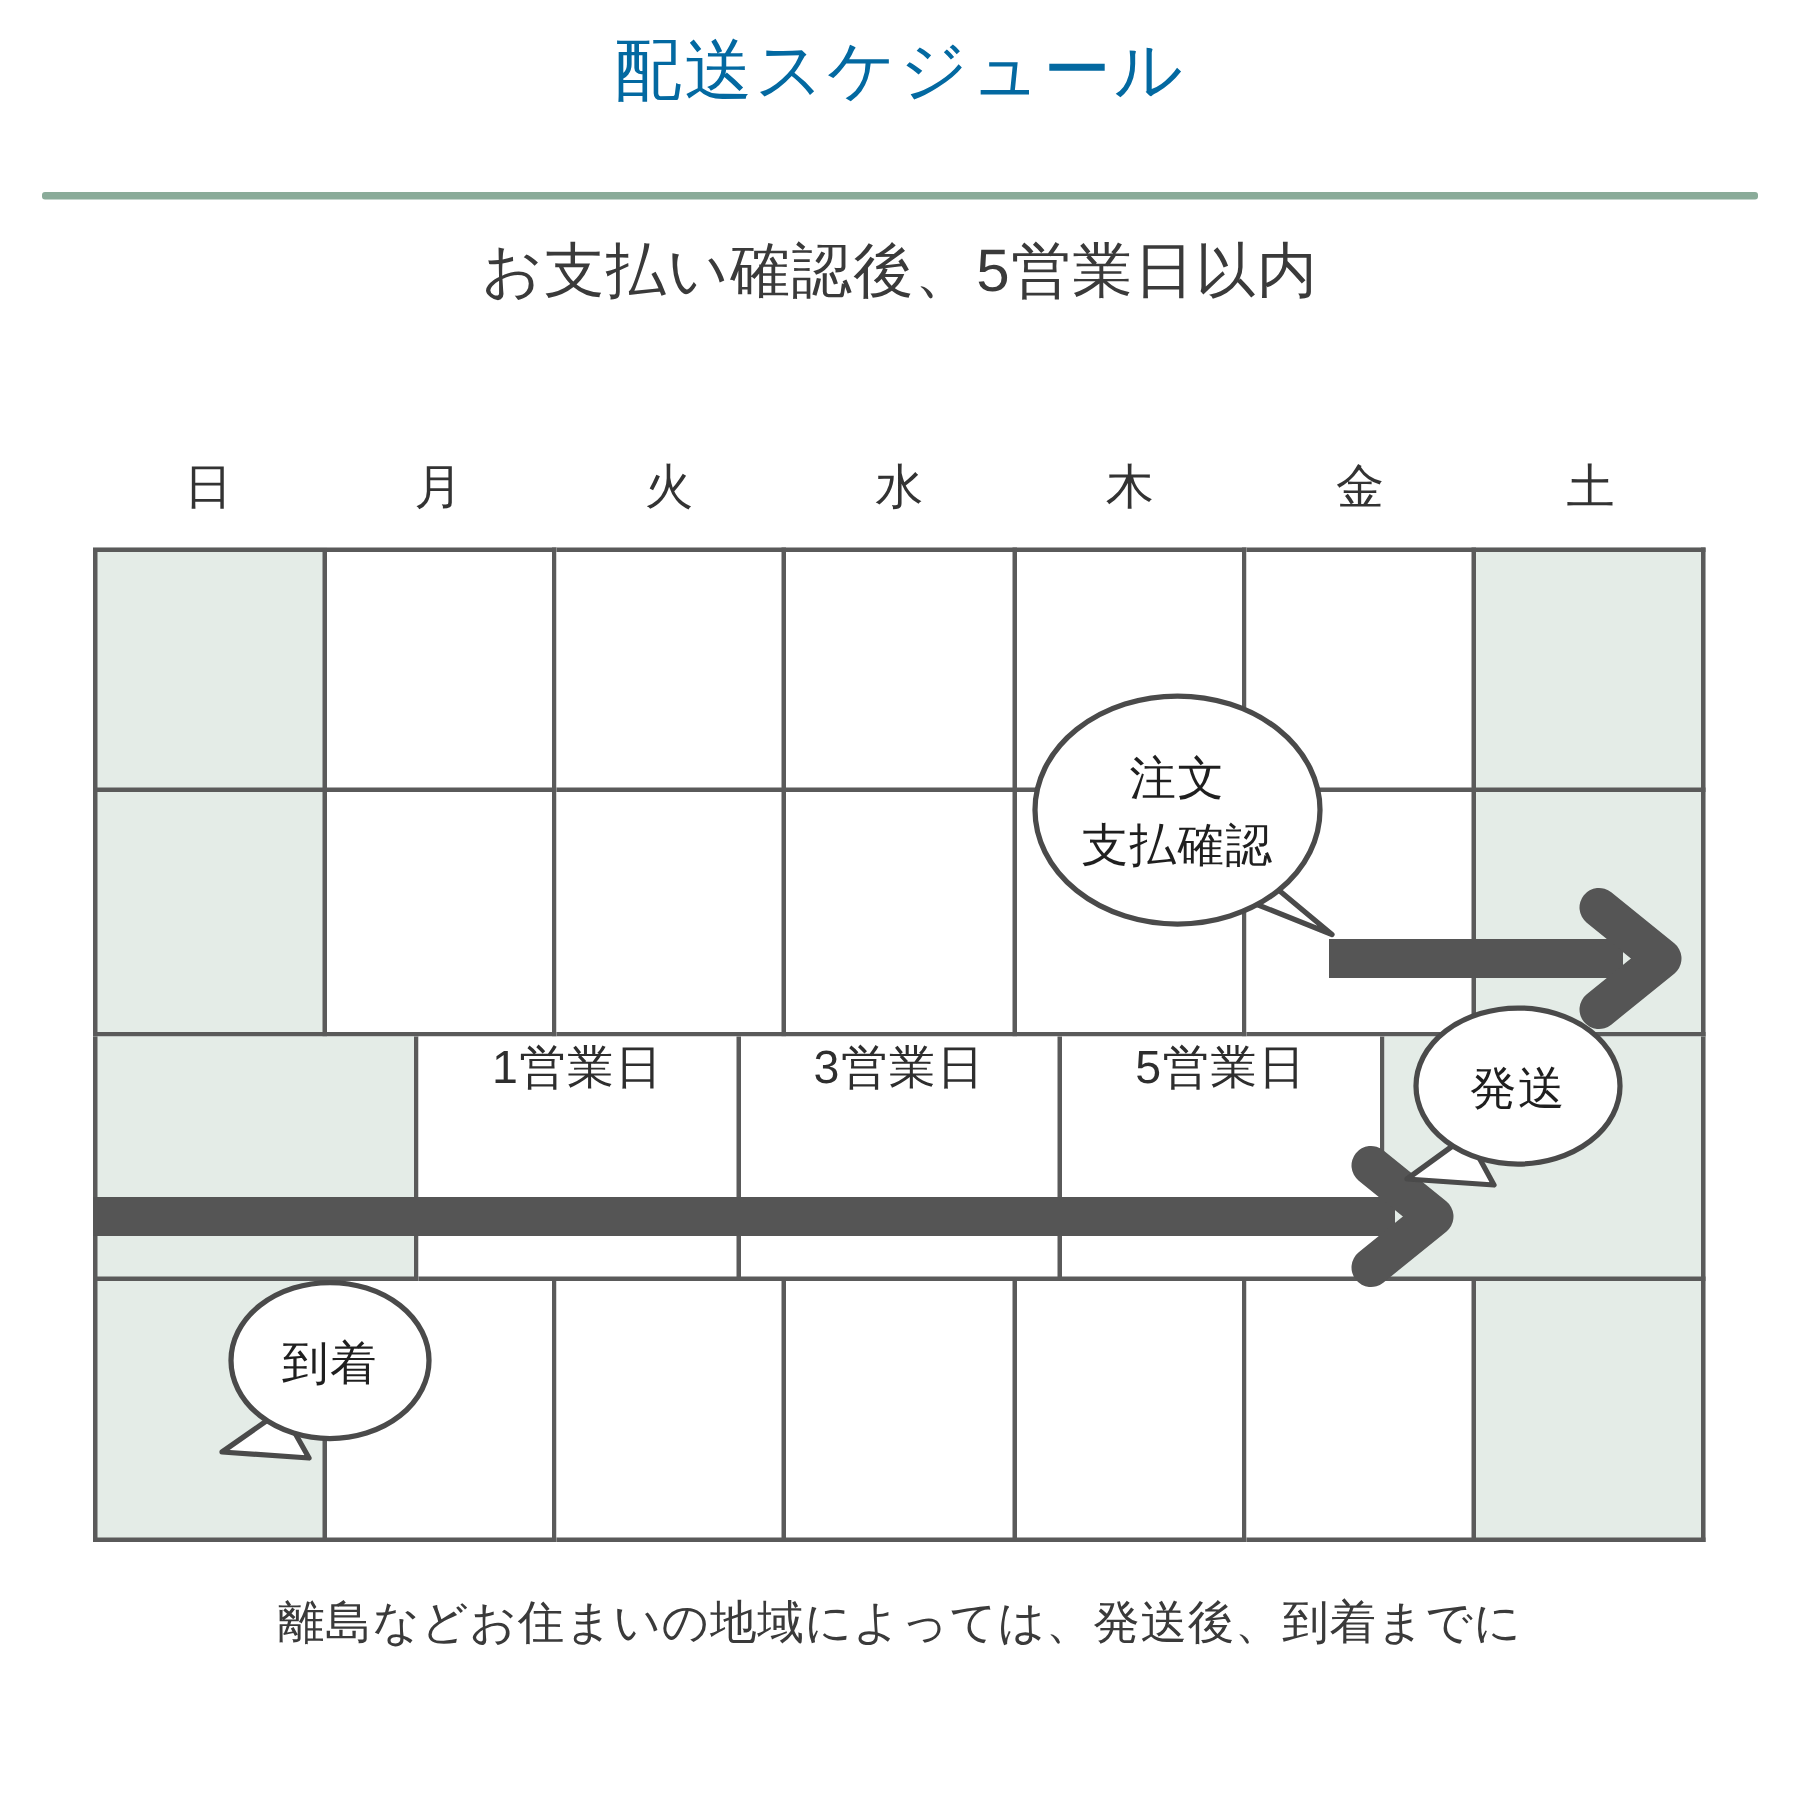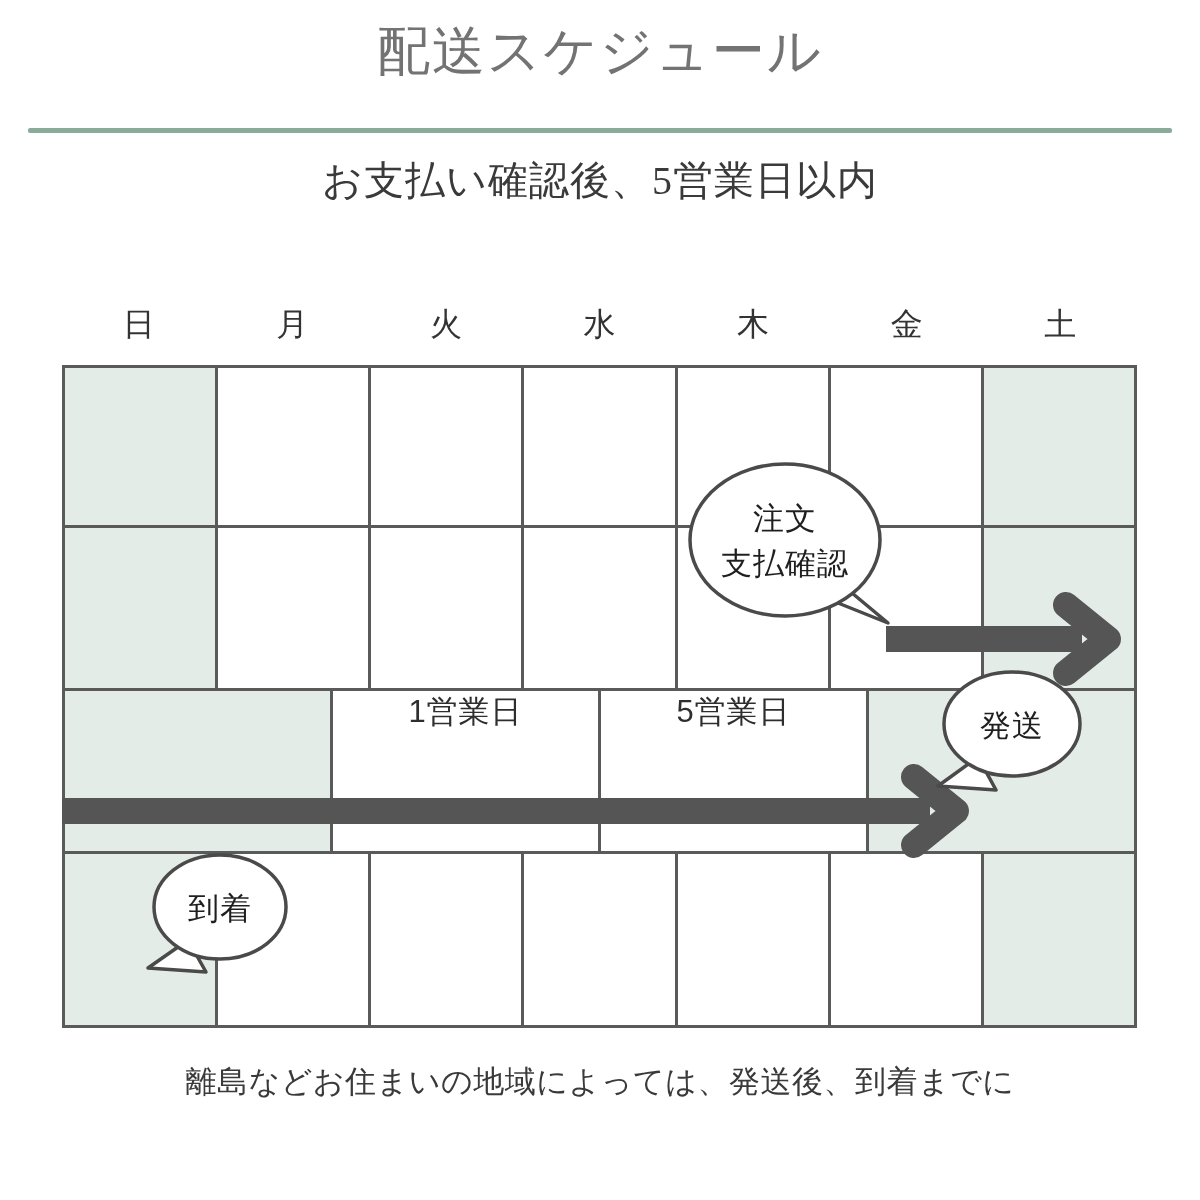--- a/index.html
+++ b/index.html
@@ -19,24 +19,24 @@
     background: #ffffff;
   }
 
   
   #title {
     position: absolute;
     left: 0;
     top: 22px;
     width: 1200px;
     text-align: center;
-    font-size: 53px;
+    font-size: 45px;
     line-height: 1.1;
     letter-spacing: 2px;
-    color: #737373;
+    color: #0369a1;
     font-weight: 400;
   }
   #title-rule {
     position: absolute;
     left: 28px;
     top: 128px;
     width: 1144px;
     height: 5px;
     background: #8aab99;
     border-radius: 2px;
@@ -47,21 +47,21 @@
     position: absolute;
     left: 0;
     top: 152px;
     width: 1200px;
     text-align: center;
     font-size: 40px;
     line-height: 58px;
     letter-spacing: 1px;
     color: #3a3a3a;
   }
-  #subtitle .ln { display: block; font-family: Liberation Serif, serif; }
+  #subtitle .ln { display: block; }
 
   
   #weekday-header {
     position: absolute;
     left: 62px;
     top: 298px;
     width: 1075px;
     height: 52px;
     display: flex;
   }
@@ -194,20 +194,23 @@
       <div class="cell"></div>
       <div class="cell weekend"></div>
     </div>
 
     <div class="grid-row r2">
       <div class="cell weekend"></div>
       <div class="cell">
         <span class="cell-label">1営業日</span>
       </div>
       <div class="cell">
+        <span class="cell-label">3営業日</span>
+      </div>
+      <div class="cell">
         <span class="cell-label">5営業日</span>
       </div>
       <div class="cell weekend"></div>
     </div>
 
     <div class="grid-row r3">
       <div class="cell weekend"></div>
       <div class="cell"></div>
       <div class="cell"></div>
       <div class="cell"></div>

